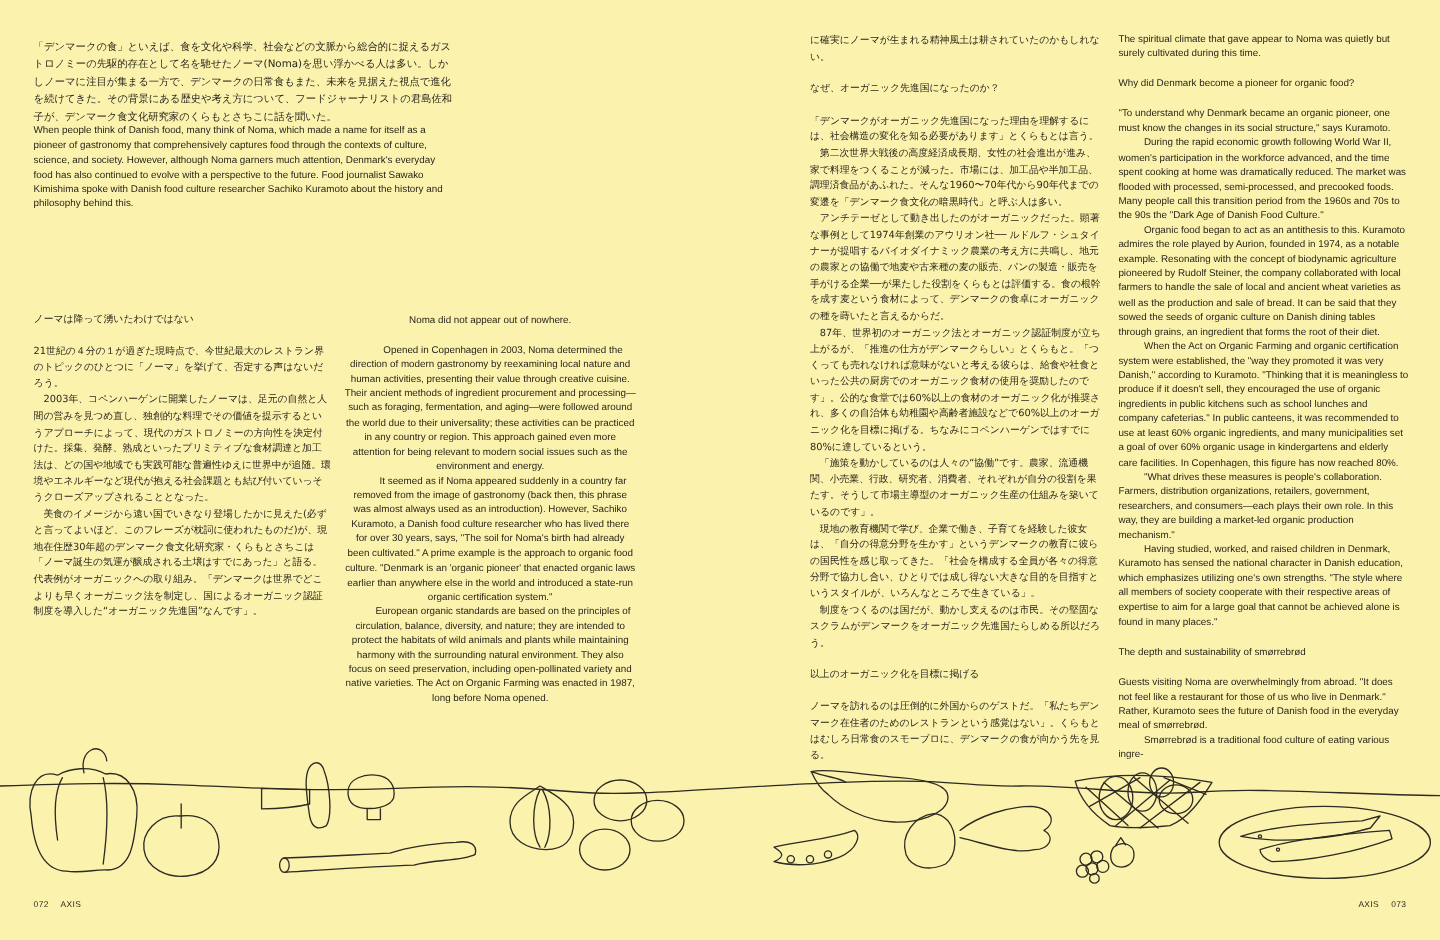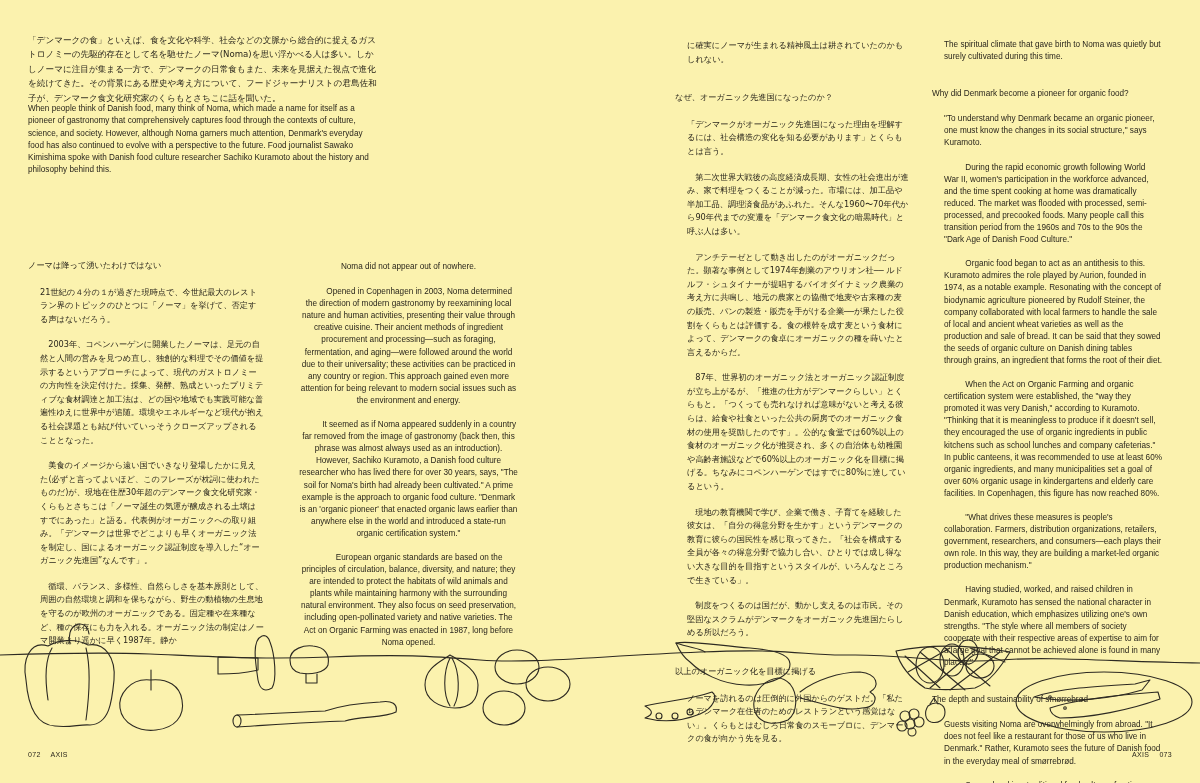--- a/index.html
+++ b/index.html
@@ -5,21 +5,21 @@
   html, body { margin: 0; padding: 0; }
   body {
     width: 1200px; height: 783px; overflow: hidden;
     background: #fbf2ae;
     color: #2a261c;
     font-family: "DejaVu Sans", sans-serif;
     position: relative;
   }
   .spread { position: absolute; inset: 0; }
   .col { position: absolute; font-size: 8.3px; line-height: 13.2px; letter-spacing: 0; }
-  .col p { margin: 12px; }
+  .col p { margin: 0; }
   .col p.ind { text-indent: 1em; }
   .col.en p.ind { text-indent: 2.6em; }
   .en { font-family: "Liberation Sans", sans-serif; font-size: 8.2px; line-height: 12.1px; }
   .jp { font-family: "DejaVu Sans", sans-serif; font-size: 8.2px; line-height: 13.6px; }
   .head { font-weight: normal; margin: 0 0 13px 0 !important; }
   .gap { height: 13px; }
   .lead-jp { position: absolute; left: 28px; top: 24px; width: 350px;
     font-family: "DejaVu Sans", sans-serif; font-weight: normal; font-size: 8.6px; line-height: 14.6px; }
   .lead-en { position: absolute; left: 28px; top: 95px; width: 350px;
     font-family: "Liberation Sans", sans-serif; font-size: 8.2px; line-height: 12.2px; }
@@ -37,47 +37,47 @@
 <div class="spread">
 
   <p class="lead-jp">「デンマークの食」といえば、食を文化や科学、社会などの文脈から総合的に捉えるガストロノミーの先駆的存在として名を馳せたノーマ(Noma)を思い浮かべる人は多い。しかしノーマに注目が集まる一方で、デンマークの日常食もまた、未来を見据えた視点で進化を続けてきた。その背景にある歴史や考え方について、フードジャーナリストの君島佐和子が、デンマーク食文化研究家のくらもとさちこに話を聞いた。</p>
   <p class="lead-en">When people think of Danish food, many think of Noma, which made a name for itself as a pioneer of gastronomy that comprehensively captures food through the contexts of culture, science, and society. However, although Noma garners much attention, Denmark's everyday food has also continued to evolve with a perspective to the future. Food journalist Sawako Kimishima spoke with Danish food culture researcher Sachiko Kuramoto about the history and philosophy behind this.</p>
 
   <div class="col jp" style="left:28px; top:259px; width:248px;">
     <p class="head">ノーマは降って湧いたわけではない</p>
     <p>21世紀の４分の１が過ぎた現時点で、今世紀最大のレストラン界のトピックのひとつに「ノーマ」を挙げて、否定する声はないだろう。</p>
     <p class="ind">2003年、コペンハーゲンに開業したノーマは、足元の自然と人間の営みを見つめ直し、独創的な料理でその価値を提示するというアプローチによって、現代のガストロノミーの方向性を決定付けた。採集、発酵、熟成といったプリミティブな食材調達と加工法は、どの国や地域でも実践可能な普遍性ゆえに世界中が追随。環境やエネルギーなど現代が抱える社会課題とも結び付いていっそうクローズアップされることとなった。</p>
     <p class="ind">美食のイメージから遠い国でいきなり登場したかに見えた(必ずと言ってよいほど、このフレーズが枕詞に使われたものだ)が、現地在住歴30年超のデンマーク食文化研究家・くらもとさちこは「ノーマ誕生の気運が醸成される土壌はすでにあった」と語る。代表例がオーガニックへの取り組み。「デンマークは世界でどこよりも早くオーガニック法を制定し、国によるオーガニック認証制度を導入した“オーガニック先進国”なんです」。</p>
-    <p class="ind">循環、バランス、多様性、自然らしさを基本原則として、周囲の自然環境と調和を保ちながら、野生の動植物の生息地を守るのが欧州のオーガニックである。固定種や在来種など、種の保存にも力を入れる。オーガニック法の制定はノーマ開業より遥かに早く1987年。静か</p>
   </div>
 
   <div class="col en" style="left:287px; top:261px; width:243px;text-align:center;">
     <p class="head">Noma did not appear out of nowhere.</p>
     <p class="ind">Opened in Copenhagen in 2003, Noma determined the direction of modern gastronomy by reexamining local nature and human activities, presenting their value through creative cuisine. Their ancient methods of ingredient procurement and processing—such as foraging, fermentation, and aging—were followed around the world due to their universality; these activities can be practiced in any country or region. This approach gained even more attention for being relevant to modern social issues such as the environment and energy.</p>
     <p class="ind">It seemed as if Noma appeared suddenly in a country far removed from the image of gastronomy (back then, this phrase was almost always used as an introduction). However, Sachiko Kuramoto, a Danish food culture researcher who has lived there for over 30 years, says, "The soil for Noma's birth had already been cultivated." A prime example is the approach to organic food culture. "Denmark is an 'organic pioneer' that enacted organic laws earlier than anywhere else in the world and introduced a state-run organic certification system."</p>
     <p class="ind">European organic standards are based on the principles of circulation, balance, diversity, and nature; they are intended to protect the habitats of wild animals and plants while maintaining harmony with the surrounding natural environment. They also focus on seed preservation, including open-pollinated variety and native varieties. The Act on Organic Farming was enacted in 1987, long before Noma opened.</p>
   </div>
 
   <div class="col jp" style="left:675px; top:27px; width:246px;">
     <p>に確実にノーマが生まれる精神風土は耕されていたのかもしれない。</p>
     <div class="gap"></div>
     <p class="head">なぜ、オーガニック先進国になったのか？</p>
     <p>「デンマークがオーガニック先進国になった理由を理解するには、社会構造の変化を知る必要があります」とくらもとは言う。</p>
     <p class="ind">第二次世界大戦後の高度経済成長期、女性の社会進出が進み、家で料理をつくることが減った。市場には、加工品や半加工品、調理済食品があふれた。そんな1960〜70年代から90年代までの変遷を「デンマーク食文化の暗黒時代」と呼ぶ人は多い。</p>
     <p class="ind">アンチテーゼとして動き出したのがオーガニックだった。顕著な事例として1974年創業のアウリオン社── ルドルフ・シュタイナーが提唱するバイオダイナミック農業の考え方に共鳴し、地元の農家との協働で地麦や古来種の麦の販売、パンの製造・販売を手がける企業──が果たした役割をくらもとは評価する。食の根幹を成す麦という食材によって、デンマークの食卓にオーガニックの種を蒔いたと言えるからだ。</p>
     <p class="ind">87年、世界初のオーガニック法とオーガニック認証制度が立ち上がるが、「推進の仕方がデンマークらしい」とくらもと。「つくっても売れなければ意味がないと考える彼らは、給食や社食といった公共の厨房でのオーガニック食材の使用を奨励したのです」。公的な食堂では60%以上の食材のオーガニック化が推奨され、多くの自治体も幼稚園や高齢者施設などで60%以上のオーガニック化を目標に掲げる。ちなみにコペンハーゲンではすでに80%に達しているという。</p>
+    <p class="ind">「施策を動かしているのは人々の“協働”です。農家、流通機関、小売業、行政、研究者、消費者、それぞれが自分の役割を果たす。そうして市場主導型のオーガニック生産の仕組みを築いているのです」。</p>
     <p class="ind">現地の教育機関で学び、企業で働き、子育てを経験した彼女は、「自分の得意分野を生かす」というデンマークの教育に彼らの国民性を感じ取ってきた。「社会を構成する全員が各々の得意分野で協力し合い、ひとりでは成し得ない大きな目的を目指すというスタイルが、いろんなところで生きている」。</p>
     <p class="ind">制度をつくるのは国だが、動かし支えるのは市民。その堅固なスクラムがデンマークをオーガニック先進国たらしめる所以だろう。</p>
     <div class="gap"></div>
     <p class="head">以上のオーガニック化を目標に掲げる</p>
     <p>ノーマを訪れるのは圧倒的に外国からのゲストだ。「私たちデンマーク在住者のためのレストランという感覚はない」。くらもとはむしろ日常食のスモーブロに、デンマークの食が向かう先を見る。</p>
   </div>
 
   <div class="col en" style="left:932px; top:27px; width:242px;">
-    <p>The spiritual climate that gave birth to Noma was quietly but surely cultivated during this time.</p>
+    <p>The spiritual climate that gave appear to Noma was quietly but surely cultivated during this time.</p>
     <div class="gap"></div>
     <p class="head">Why did Denmark become a pioneer for organic food?</p>
     <p>"To understand why Denmark became an organic pioneer, one must know the changes in its social structure," says Kuramoto.</p>
     <p class="ind">During the rapid economic growth following World War II, women's participation in the workforce advanced, and the time spent cooking at home was dramatically reduced. The market was flooded with processed, semi-processed, and precooked foods. Many people call this transition period from the 1960s and 70s to the 90s the "Dark Age of Danish Food Culture."</p>
     <p class="ind">Organic food began to act as an antithesis to this. Kuramoto admires the role played by Aurion, founded in 1974, as a notable example. Resonating with the concept of biodynamic agriculture pioneered by Rudolf Steiner, the company collaborated with local farmers to handle the sale of local and ancient wheat varieties as well as the production and sale of bread. It can be said that they sowed the seeds of organic culture on Danish dining tables through grains, an ingredient that forms the root of their diet.</p>
     <p class="ind">When the Act on Organic Farming and organic certification system were established, the "way they promoted it was very Danish," according to Kuramoto. "Thinking that it is meaningless to produce if it doesn't sell, they encouraged the use of organic ingredients in public kitchens such as school lunches and company cafeterias." In public canteens, it was recommended to use at least 60% organic ingredients, and many municipalities set a goal of over 60% organic usage in kindergartens and elderly care facilities. In Copenhagen, this figure has now reached 80%.</p>
     <p class="ind">"What drives these measures is people's collaboration. Farmers, distribution organizations, retailers, government, researchers, and consumers—each plays their own role. In this way, they are building a market-led organic production mechanism."</p>
     <p class="ind">Having studied, worked, and raised children in Denmark, Kuramoto has sensed the national character in Danish education, which emphasizes utilizing one's own strengths. "The style where all members of society cooperate with their respective areas of expertise to aim for a large goal that cannot be achieved alone is found in many places."</p>
     <div class="gap"></div>
     <p class="head">The depth and sustainability of smørrebrød</p>

